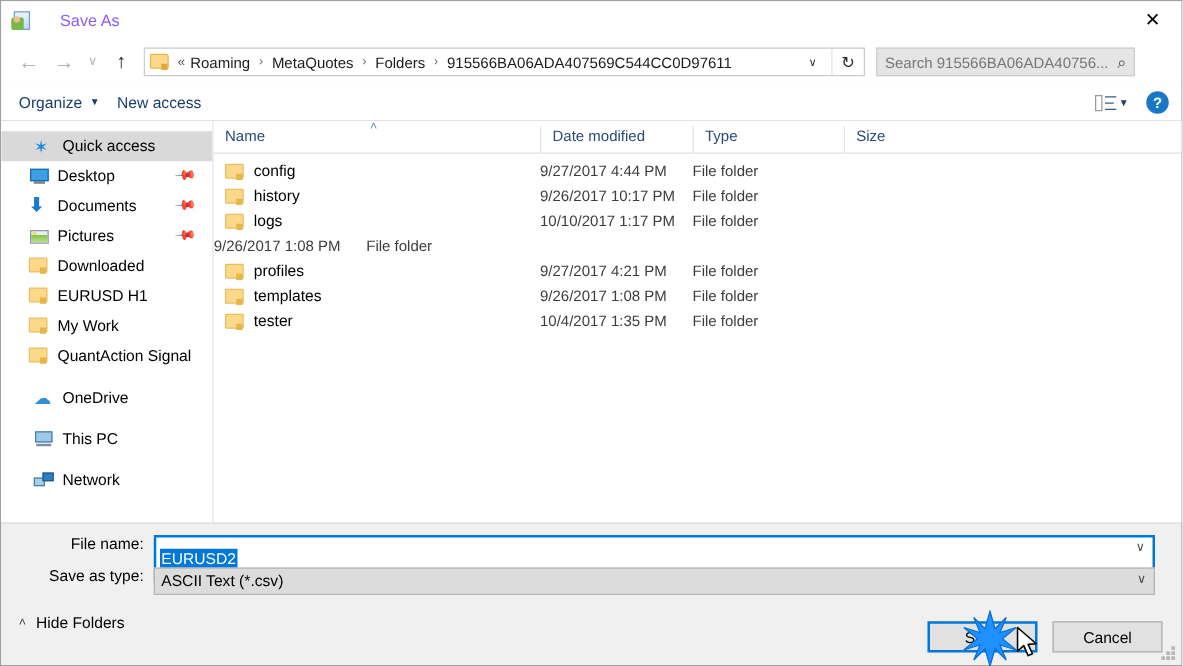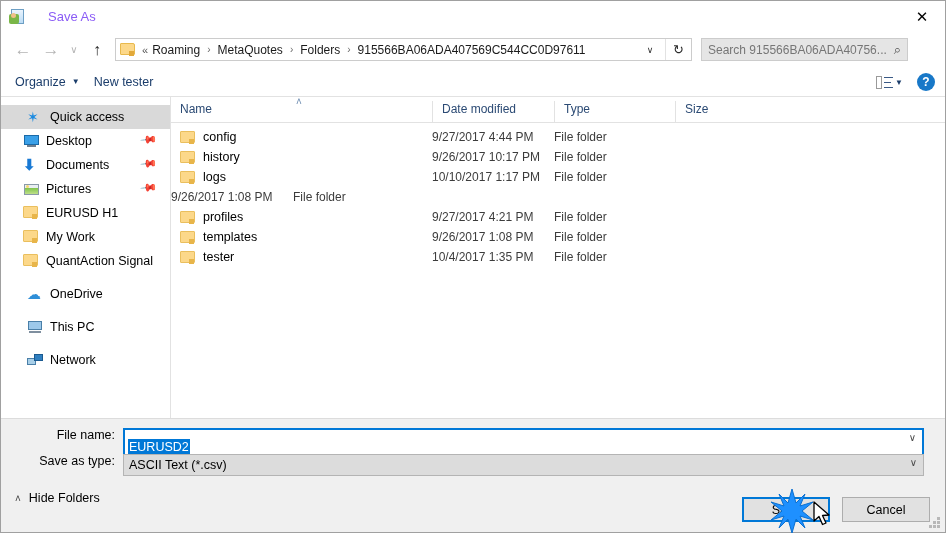--- a/index.html
+++ b/index.html
@@ -328,21 +328,21 @@
       <div class="search-icon">⌕</div>
     </div>
   </div>
 
   <div class="toolbar">
     <div class="tb-item">
       <span>Organize</span>
       <span class="caret">▼</span>
     </div>
     <div class="tb-item">
-      <span>New tester</span>
+      <span>New access</span>
     </div>
     <div class="tb-right">
       <div class="viewicon">
         <div class="box"></div>
           <div class="l1"></div>
           <div class="l2"></div>
           <div class="l3"></div>
       </div>
       <div class="view-caret">▼</div>
       <div class="help-btn">?</div>
@@ -375,20 +375,29 @@
       <div class="nav-row">
         <div class="nav-ico">
             <div class="ico-pic-f"></div>
             <div class="ico-pic-i"></div>
             <div class="ico-pic-s"></div>
           </div>
         <div class="nav-label">Pictures</div>
         <div class="pin">📌</div>
       </div>
 
+      <div class="nav-row">
+        <div class="nav-ico">
+            <div class="folder">
+              <div class="fb"></div>
+              <div class="ft"></div>
+            </div>
+          </div>
+        <div class="nav-label">Downloaded</div>
+      </div>
 
       <div class="nav-row">
         <div class="nav-ico">
             <div class="folder">
               <div class="fb"></div>
               <div class="ft"></div>
             </div>
           </div>
         <div class="nav-label">EURUSD H1</div>
       </div>

